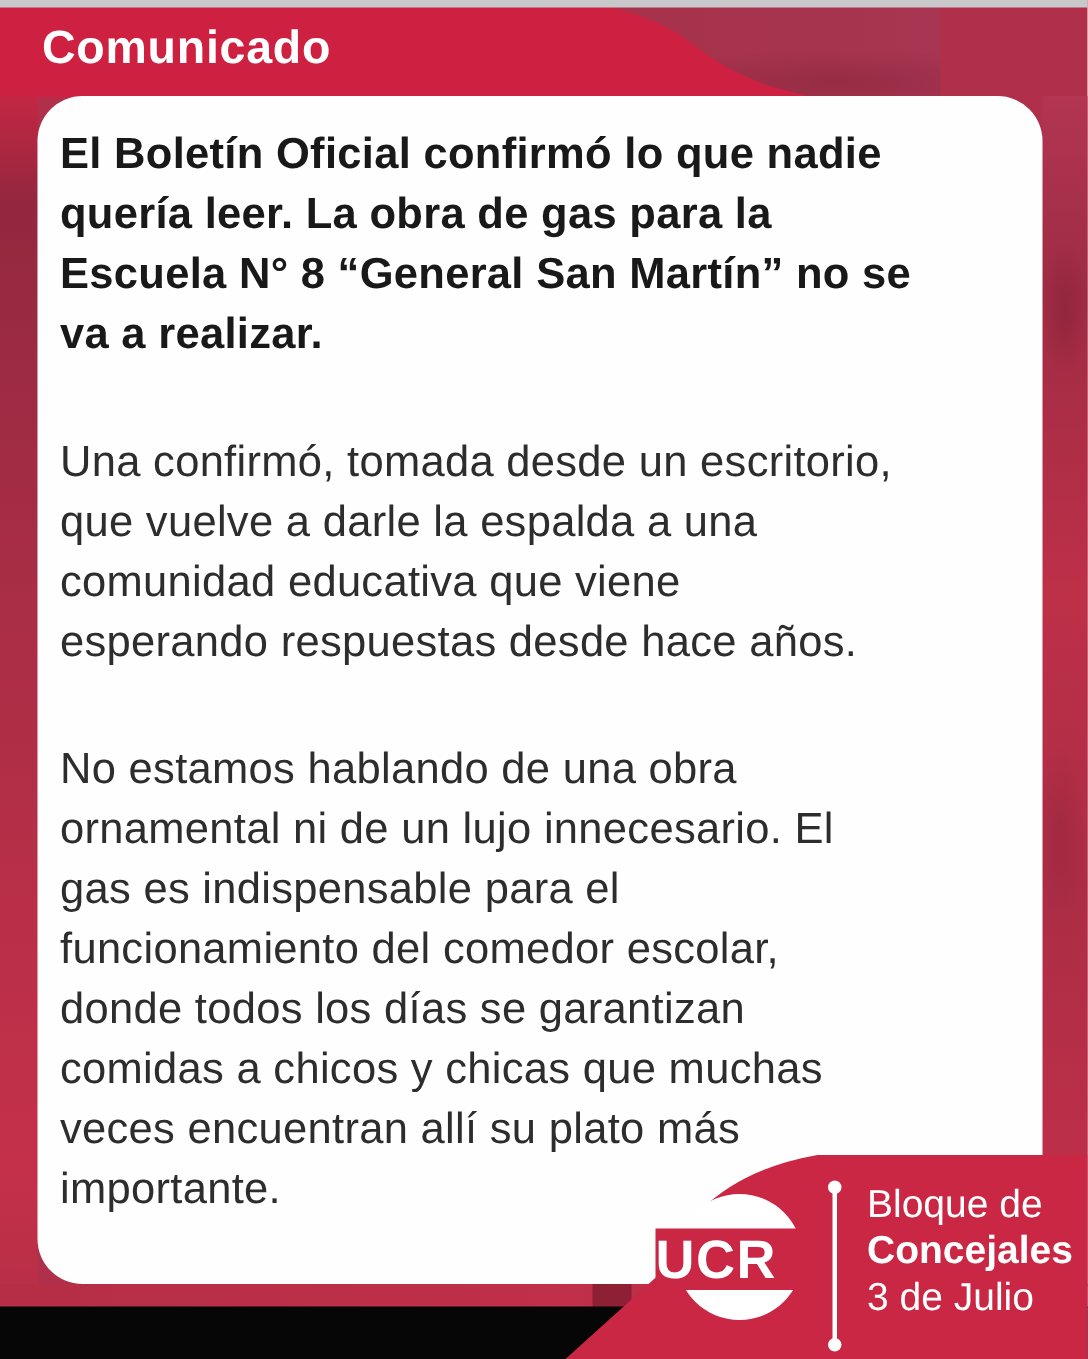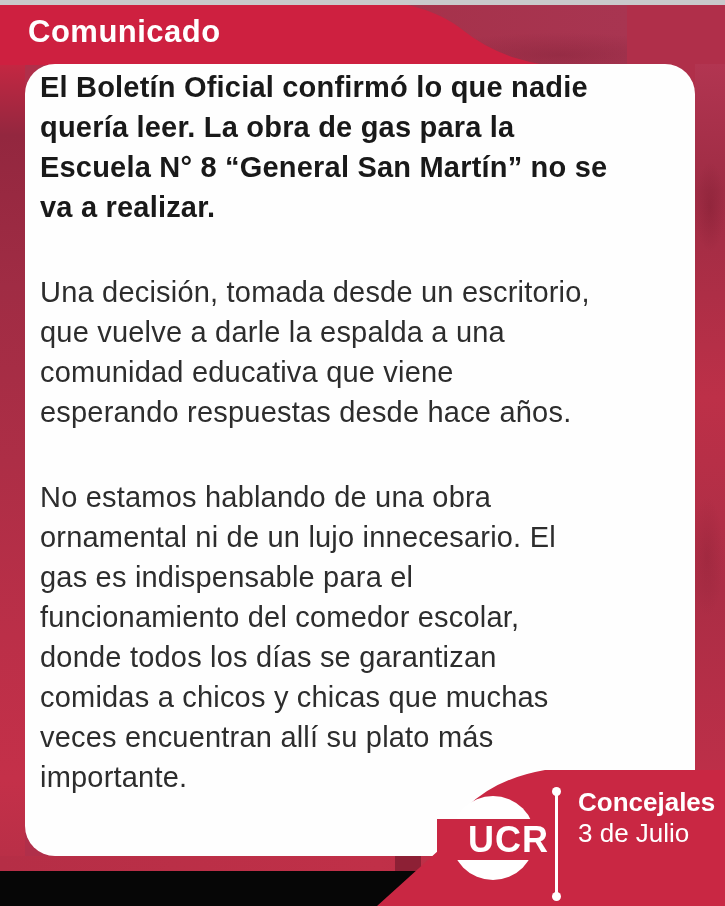--- a/index.html
+++ b/index.html
@@ -46,36 +46,36 @@
   .smudge{position:absolute;top:0;height:16px;background:rgba(100,20,38,0.55);}
   .smudge.a{left:395px;width:26px;}
   .smudge.b{left:498px;width:18px;}
   .smudge.c{left:560px;width:34px;background:rgba(100,20,38,0.35);}
   .black-bar{position:absolute;left:0;top:871px;width:725px;height:35px;background:#060606;z-index:1;}
 
   
   .card{
     position:absolute;left:25px;top:64px;width:670px;height:792px;z-index:3;
     background:#fefefe;border-radius:30px;
-    box-sizing:border-box;padding:3px 28px 0 15px;
+    box-sizing:border-box;padding:19px 28px 0 15px;
   }
   .card p{
     margin:0 0 45px 0;white-space:pre-line;
     font-size:29px;line-height:40px;color:#2d2d2d;letter-spacing:0.2px;
   }
   .card p.lead{font-weight:bold;color:#191919;}
 
   
   .badge{position:absolute;right:0;bottom:0;width:348px;height:136px;z-index:5;}
   .badge svg{position:absolute;left:0;top:0;}
   .logo{position:absolute;left:74px;top:26px;width:84px;height:84px;}
   .logo-circle{position:absolute;inset:0;background:#ffffff;border-radius:50%;}
   .logo-band{
     position:absolute;left:-14px;right:-14px;top:23px;height:41px;background:#c92743;
-    display:flex;align-items:center;justify-content:flex-end;
+    display:flex;align-items:center;justify-content:flex-start;
   }
   .logo-band span{color:#ffffff;font-weight:bold;font-size:36px;line-height:1;letter-spacing:1px;}
   .sep{position:absolute;left:178px;top:21px;width:3px;height:106px;background:#ffffff;border-radius:2px;}
   .sep::before,.sep::after{content:"";position:absolute;left:-3px;width:9px;height:9px;border-radius:50%;background:#ffffff;}
   .sep::before{top:-4px;}
   .sep::after{bottom:-4px;}
   .badge-caption{position:absolute;left:201px;top:17px;color:#ffffff;font-size:26px;line-height:31px;}
   .badge-caption .b{font-weight:bold;}
 </style>
 </head>
@@ -98,21 +98,21 @@
   <div class="smudge b"></div>
   <div class="smudge c"></div>
 </div>
 <div class="black-bar"></div>
 
 <div class="card">
   <p class="lead">El Boletín Oficial confirmó lo que nadie
 quería leer. La obra de gas para la
 Escuela N° 8 “General San Martín” no se
 va a realizar.</p>
-  <p>Una decisión, tomada desde un escritorio,
+  <p>Una confirmó, tomada desde un escritorio,
 que vuelve a darle la espalda a una
 comunidad educativa que viene
 esperando respuestas desde hace años.</p>
   <p>No estamos hablando de una obra
 ornamental ni de un lujo innecesario. El
 gas es indispensable para el
 funcionamiento del comedor escolar,
 donde todos los días se garantizan
 comidas a chicos y chicas que muchas
 veces encuentran allí su plato más
@@ -124,16 +124,17 @@
     <path d="M348,0 L168,0 Q88,14 62,80 L0,136 L348,136 Z" fill="#c92743"></path>
   </svg>
   <div class="logo">
     <div class="logo-circle"></div>
     <div class="logo-band">
       <span>UCR</span>
     </div>
   </div>
   <div class="sep"></div>
   <div class="badge-caption">
+    <div>Bloque de</div>
     <div class="b">Concejales</div>
     <div>3 de Julio</div>
   </div>
 </div>
 
 </body></html>

